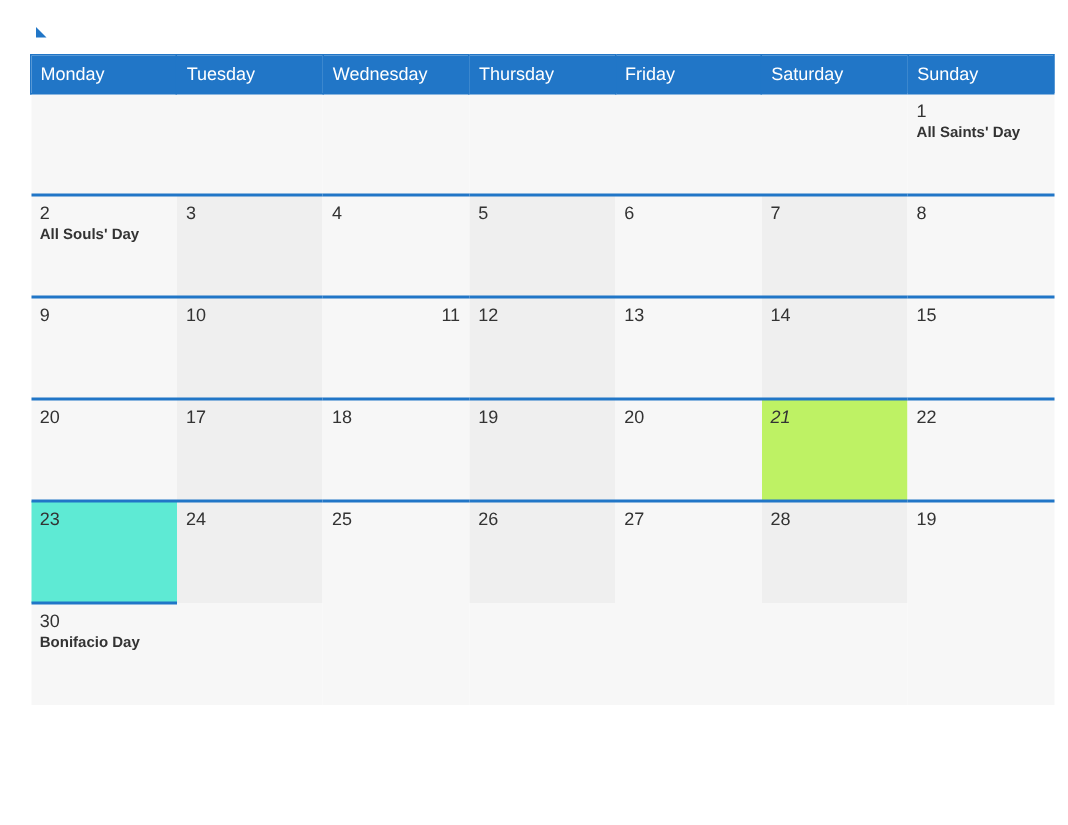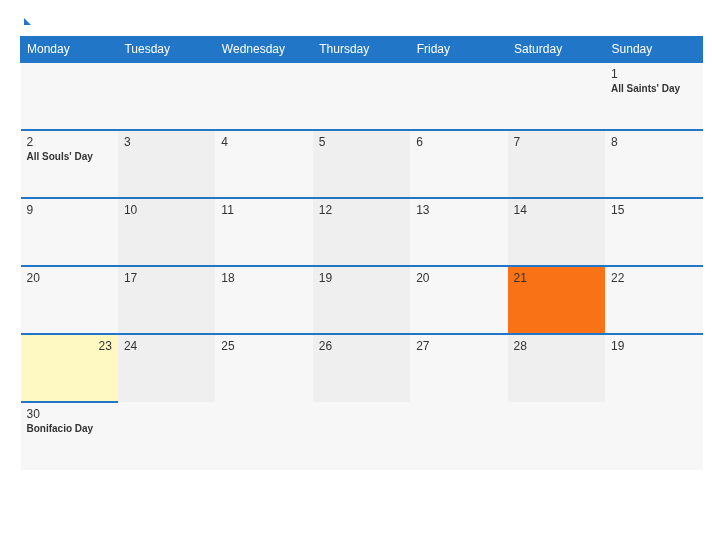--- a/index.html
+++ b/index.html
@@ -186,21 +186,21 @@
             <span class="day-number">8</span>
           </td>
         </tr>
         <tr>
           <td style="background: rgb(247, 247, 247);">
             <span class="day-number">9</span>
           </td>
           <td style="background: rgb(239, 239, 239);">
             <span class="day-number">10</span>
           </td>
-          <td style="background: rgb(247, 247, 247);">
+          <td style="background: rgb(247, 247, 247); text-align: right;">
             <span class="day-number">11</span>
           </td>
           <td style="background: rgb(239, 239, 239);">
             <span class="day-number">12</span>
           </td>
           <td style="background: rgb(247, 247, 247);">
             <span class="day-number">13</span>
           </td>
           <td style="background: rgb(239, 239, 239);">
             <span class="day-number">14</span>
@@ -218,29 +218,29 @@
           </td>
           <td style="background: rgb(247, 247, 247);">
             <span class="day-number">18</span>
           </td>
           <td style="background: rgb(239, 239, 239);">
             <span class="day-number">19</span>
           </td>
           <td style="background: rgb(247, 247, 247);">
             <span class="day-number">20</span>
           </td>
-          <td style="background: #f97316;">
+          <td style="background: #bef264; font-style: italic;">
             <span class="day-number">21</span>
           </td>
           <td style="background: rgb(247, 247, 247);">
             <span class="day-number">22</span>
           </td>
         </tr>
         <tr>
-          <td style="background: #fef9c3; text-align: right;">
+          <td style="background: #5eead4;">
             <span class="day-number">23</span>
           </td>
           <td style="background: rgb(239, 239, 239);">
             <span class="day-number">24</span>
           </td>
           <td style="background: rgb(247, 247, 247);">
             <span class="day-number">25</span>
           </td>
           <td style="background: rgb(239, 239, 239);">
             <span class="day-number">26</span>

